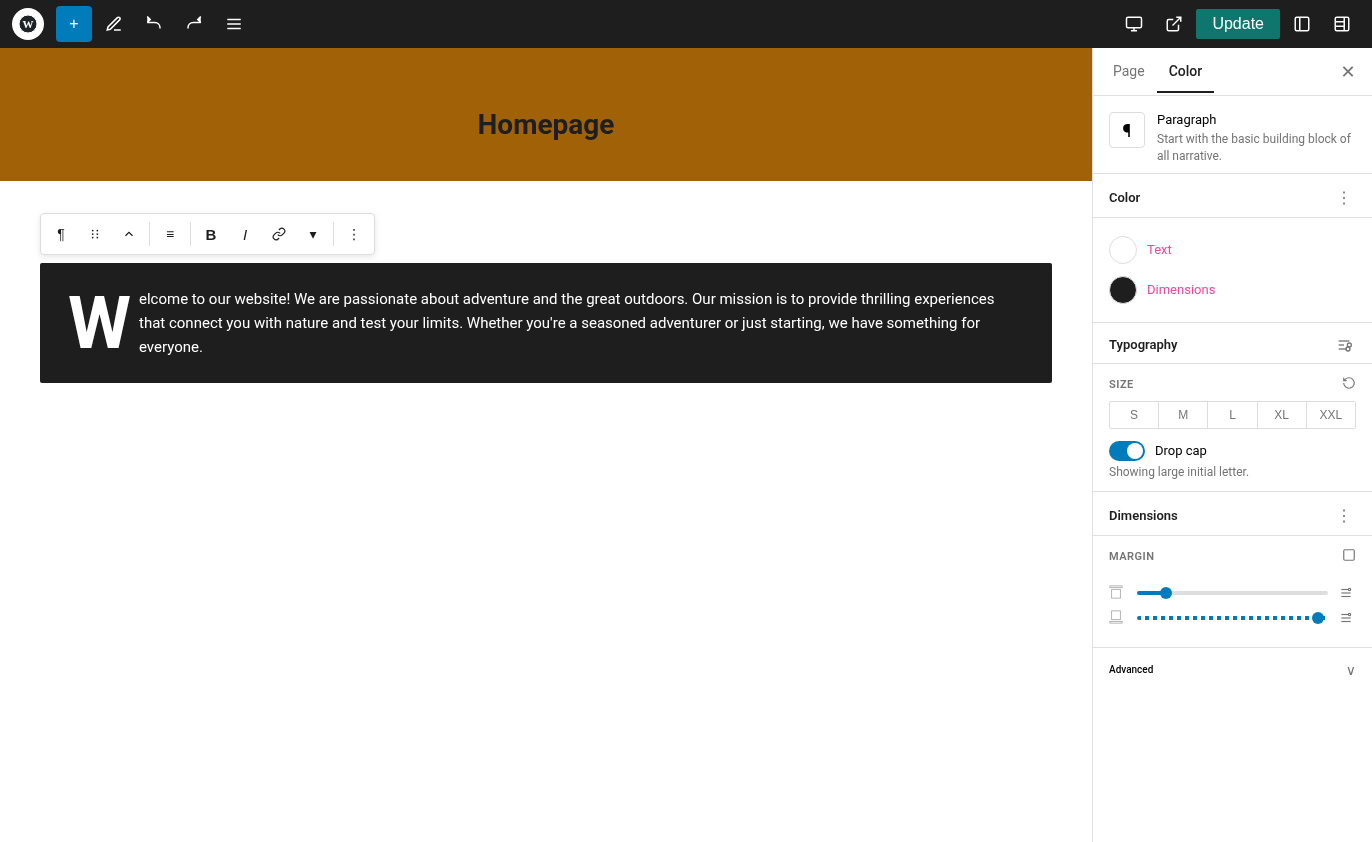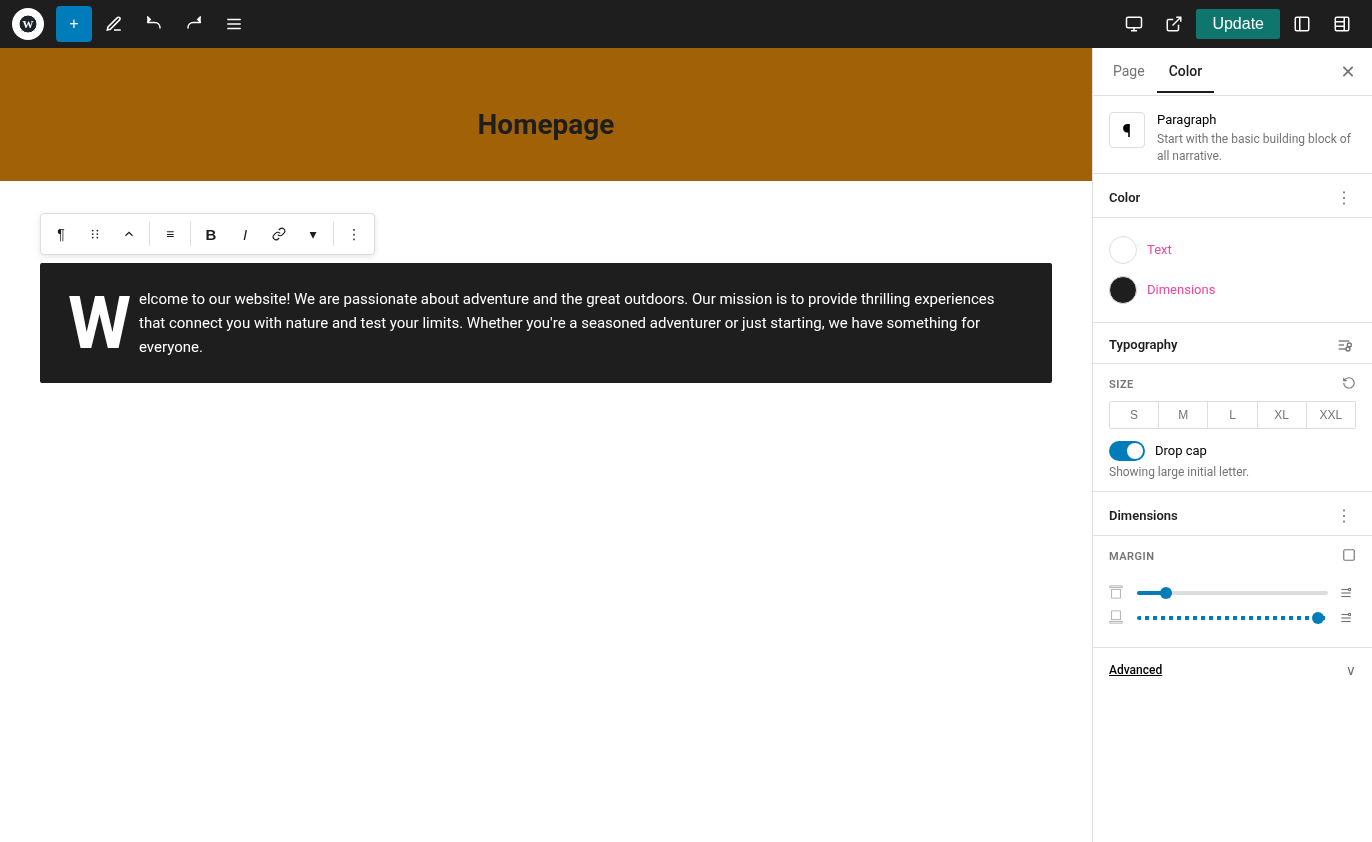--- a/index.html
+++ b/index.html
@@ -374,21 +374,21 @@
     }
 
     
     .advanced-section {
       display: flex;
       align-items: center;
       justify-content: space-between;
       padding: 14px 16px;
       cursor: pointer;
     }
-    .advanced-label { font-size: 12px; font-weight: 500; text-decoration: underline; }
+    .advanced-label { font-size: 10px; font-weight: 500; }
     .chevron-down { font-size: 14px; color: #757575; }
   </style>
 </head>
 <body>
 
 <div class="top-toolbar">
   <div class="wp-logo">
     <svg width="20" height="20" viewBox="0 0 20 20" fill="none">
       <circle cx="10" cy="10" r="9" fill="#1d2327" stroke="#fff" stroke-width="1"></circle>
       <text x="10" y="14" text-anchor="middle" fill="#fff" font-size="11" font-weight="bold" font-family="serif">W</text>

